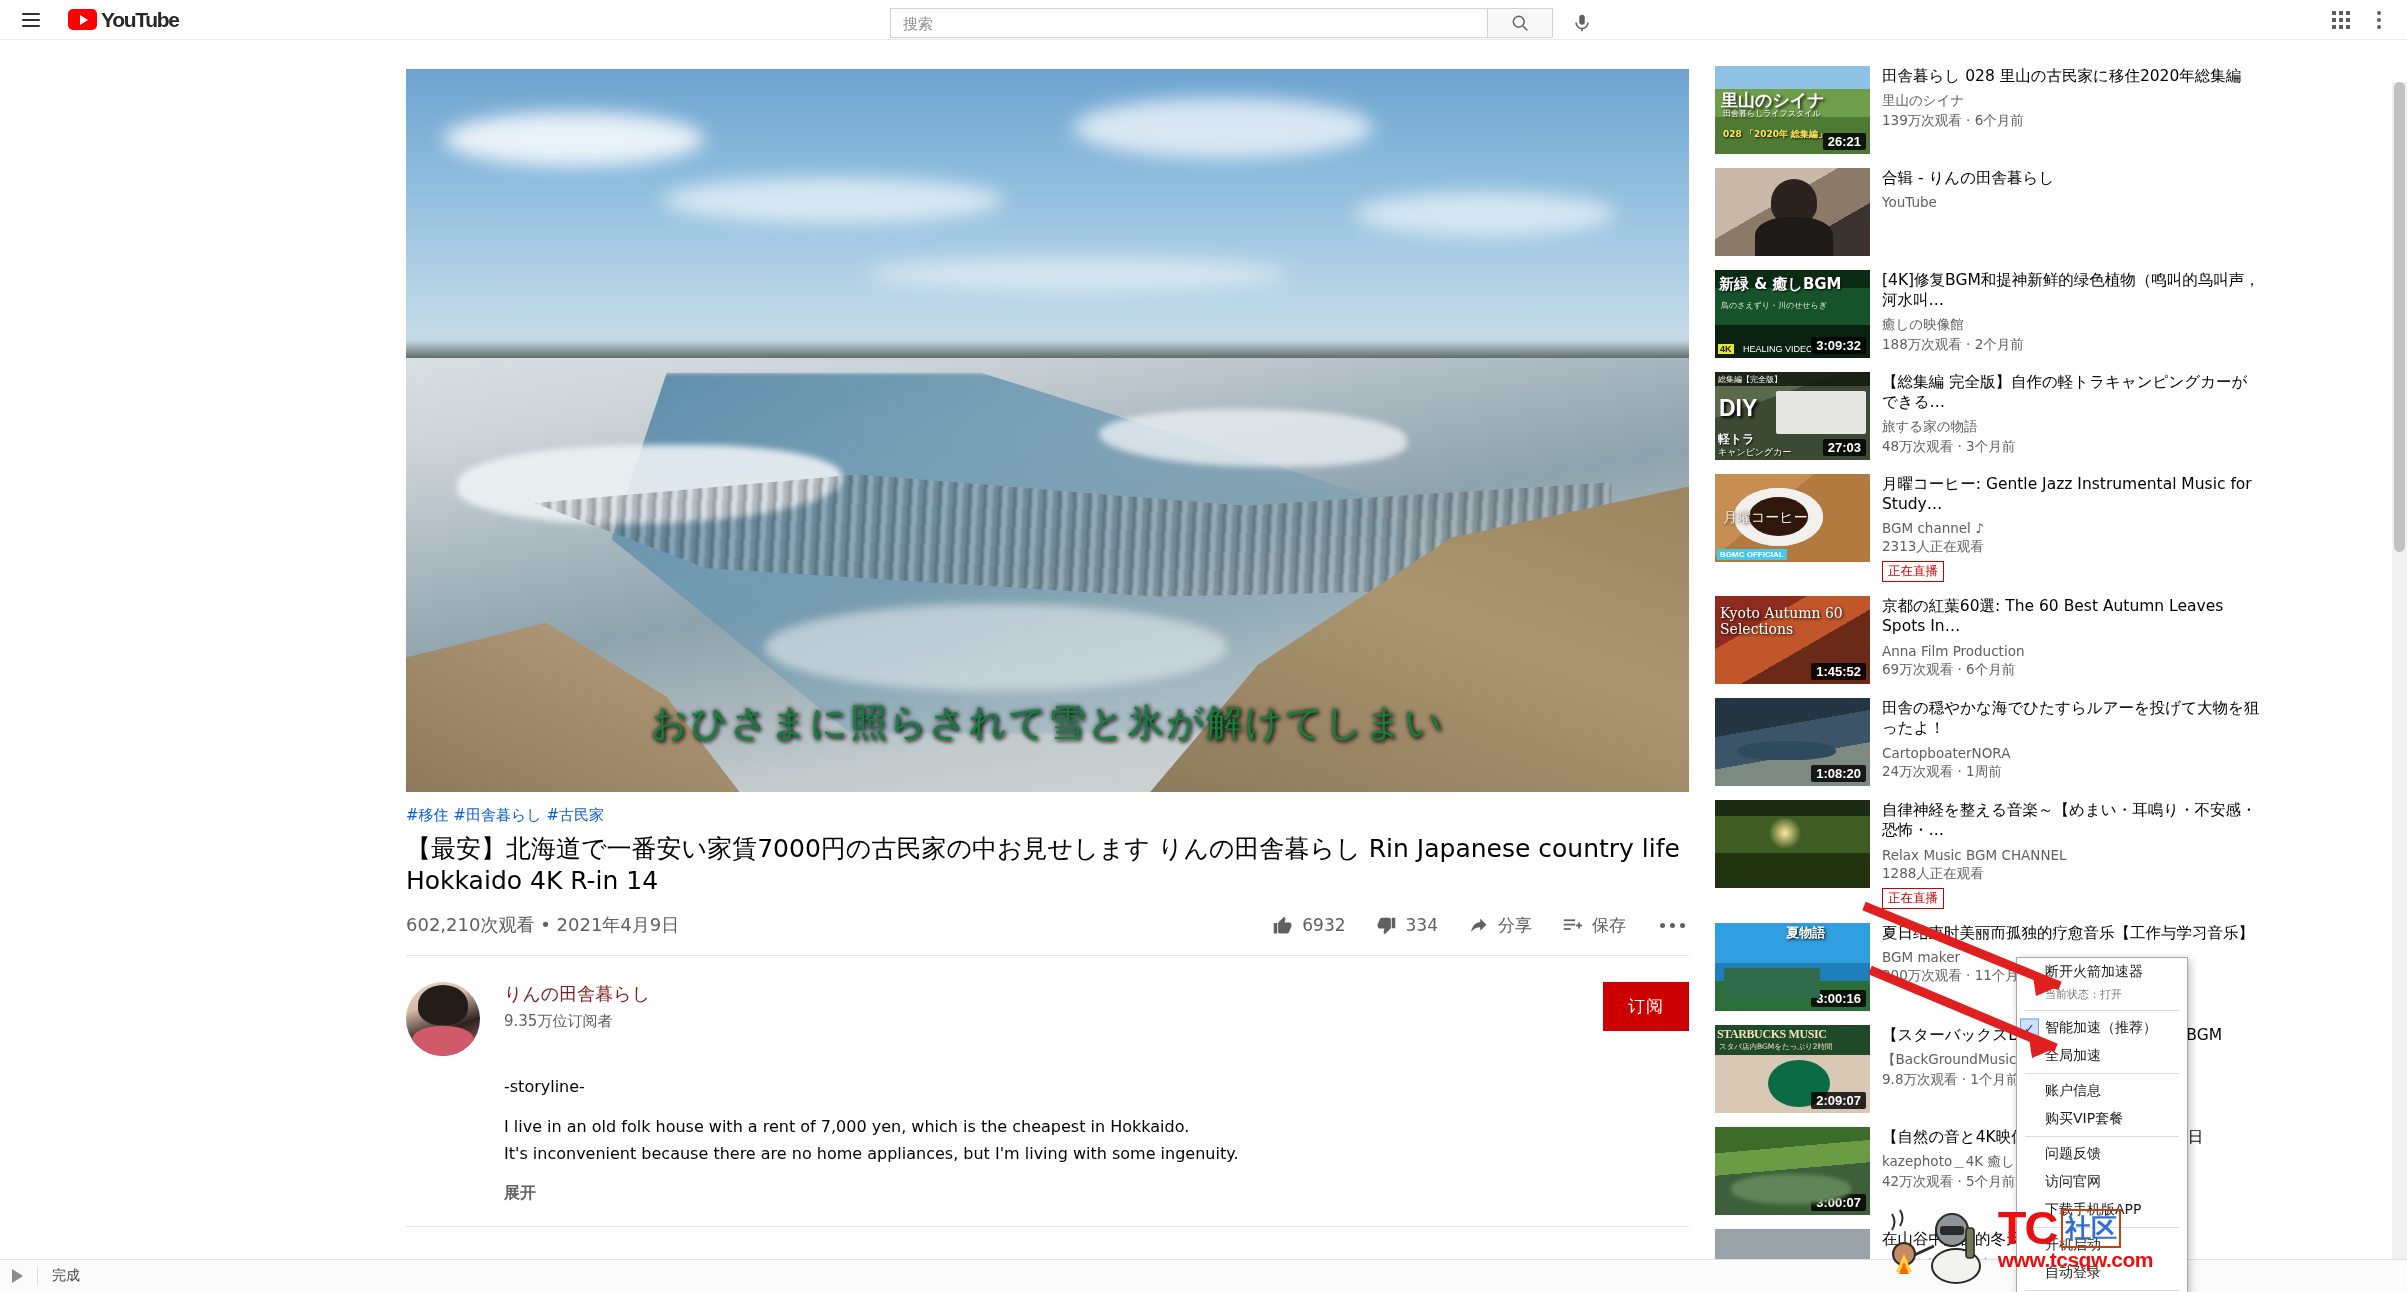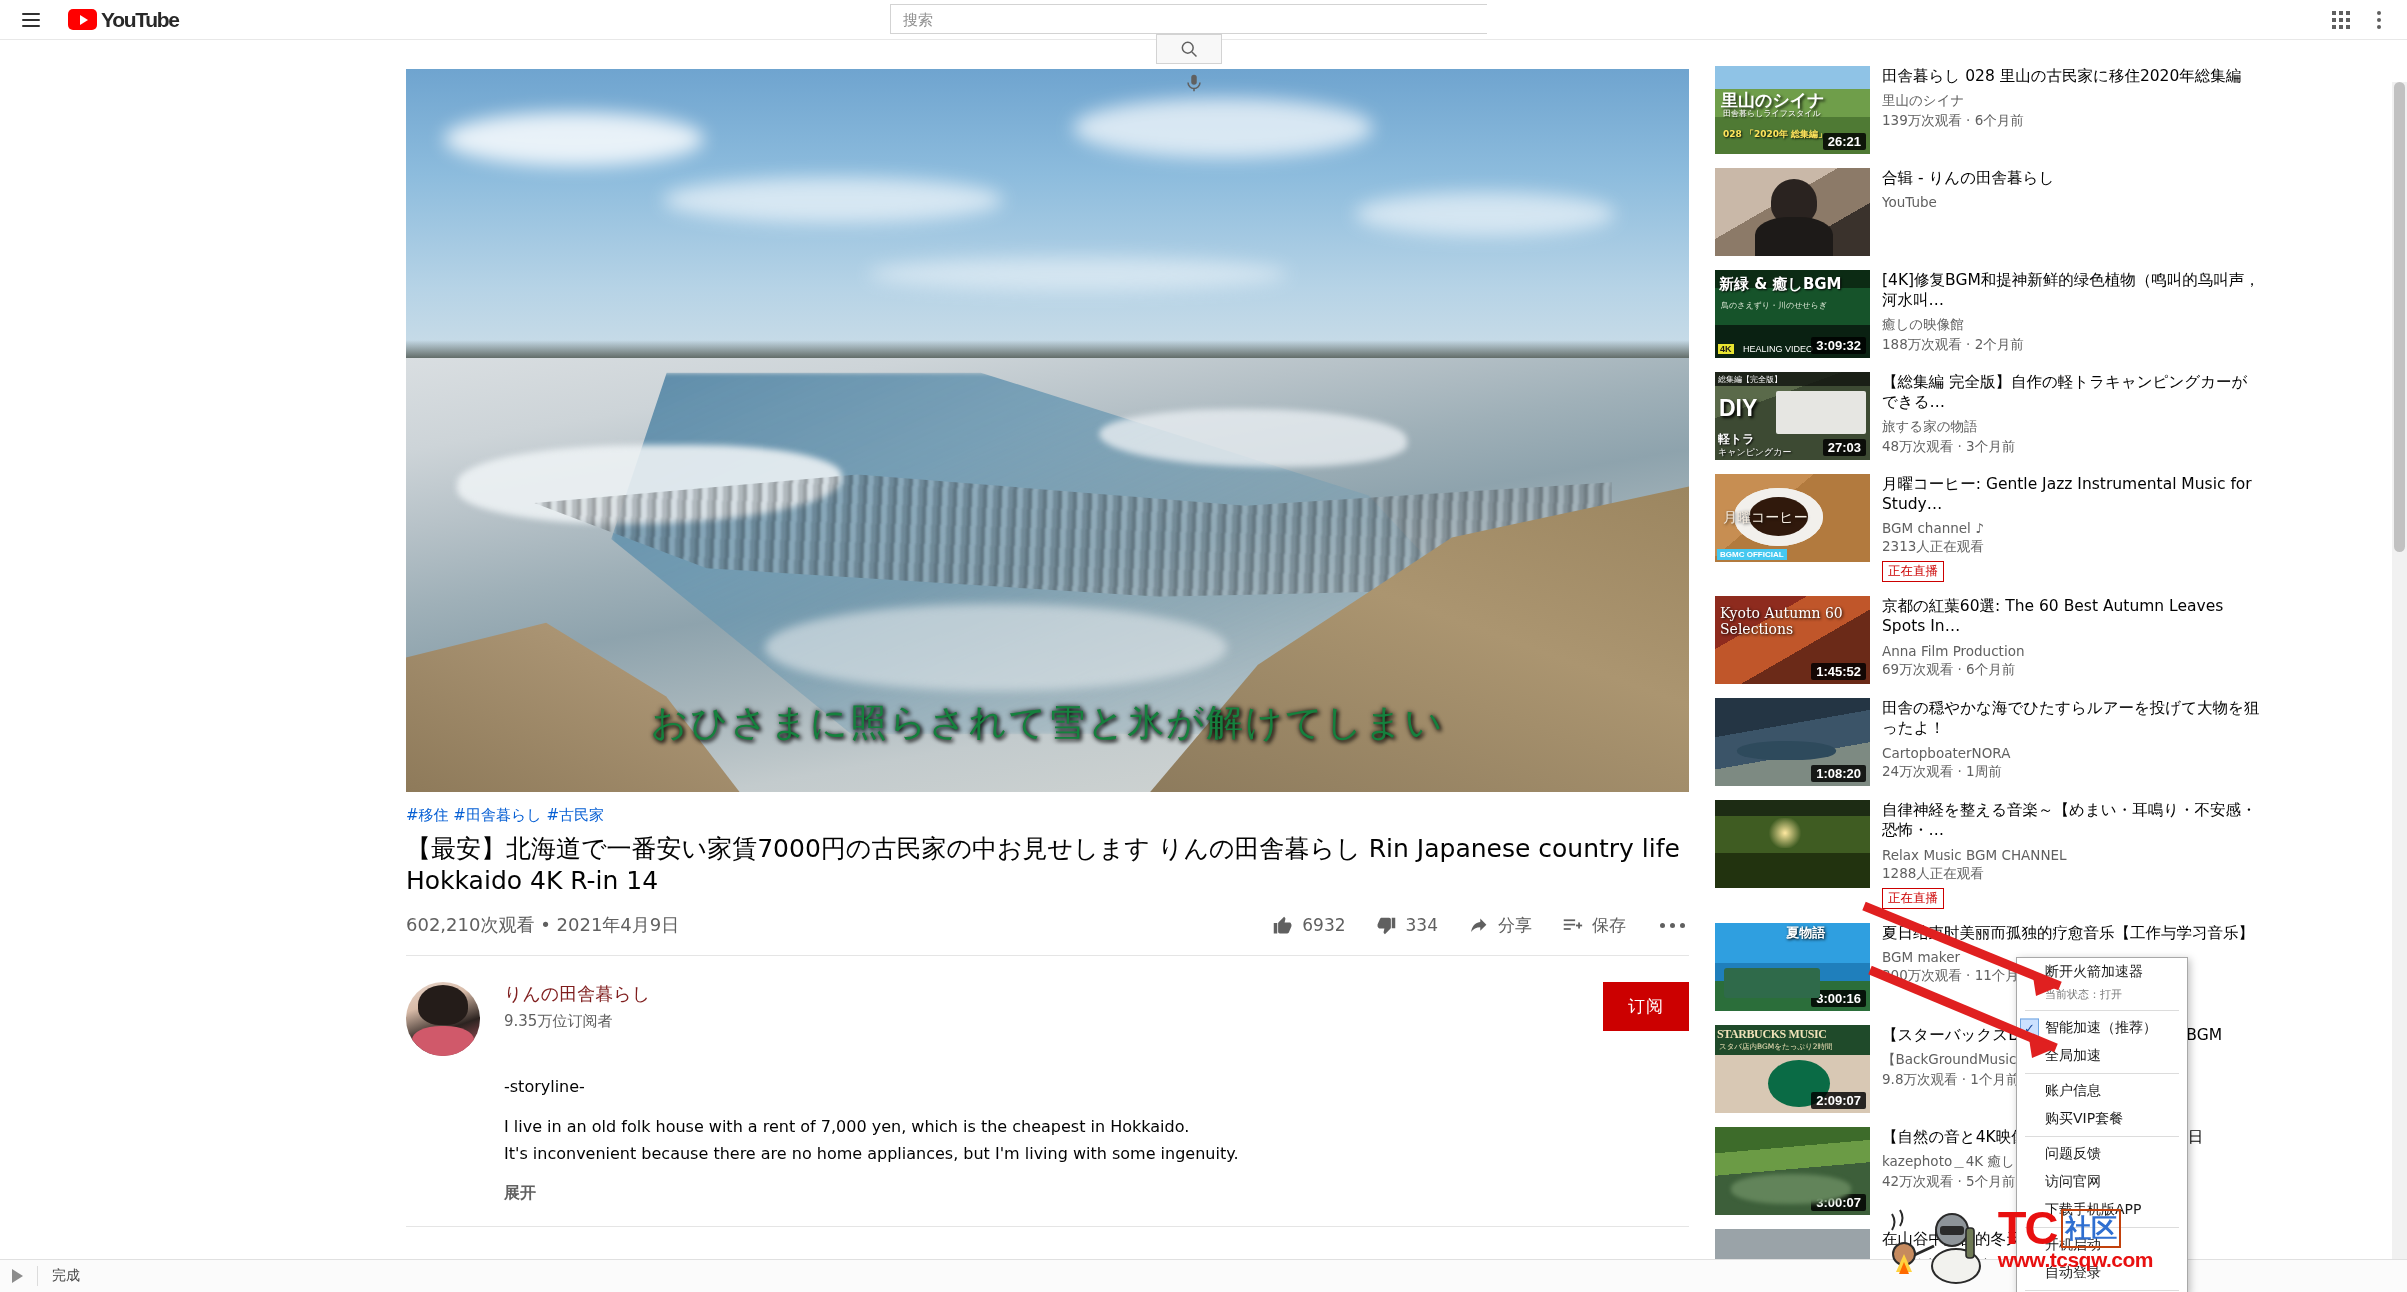--- a/index.html
+++ b/index.html
@@ -28,21 +28,21 @@
   .yt-logo .play-box i {
     width: 0; height: 0; border-left: 8px solid #fff;
     border-top: 5px solid transparent; border-bottom: 5px solid transparent;
     margin-left: 2px;
   }
   .yt-logo .wordmark {
     font-size: 21px; font-weight: bold; color: #282828; letter-spacing: -1.3px;
     font-family: "Liberation Sans", sans-serif;
   }
   .search-wrap {
-    position: absolute; left: 890px; top: 4px; display: flex; align-items: center; flex-direction: column;
+    position: absolute; left: 890px; top: 4px; display: flex; align-items: center;
   }
   .search-box {
     width: 597px; height: 30px; border: 1px solid #d3d3d3; border-right: none;
     background: #fff; display: flex; align-items: center; padding-left: 12px;
   }
   .search-box input {
     border: none; outline: none; width: 100%; font-size: 15px; color: #222;
     font-family: "Liberation Sans", sans-serif; background: transparent;
   }
   .search-box input::placeholder { color: #909090; }

